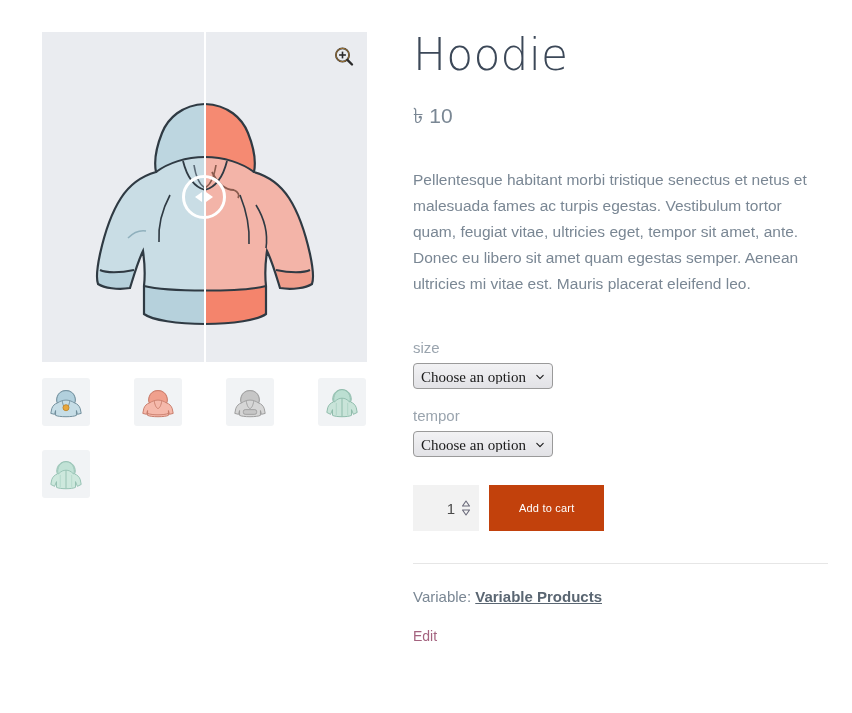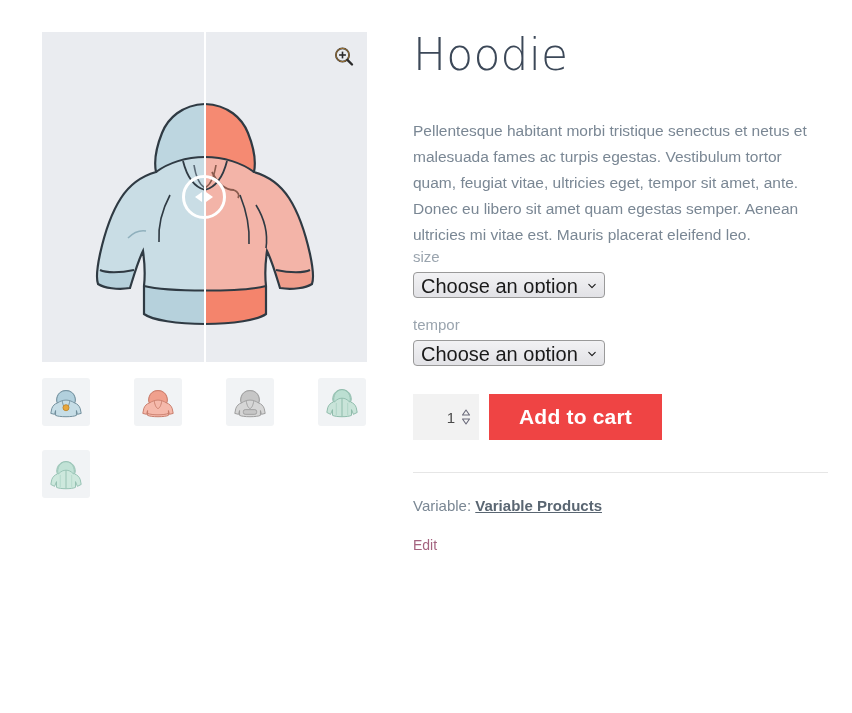--- a/index.html
+++ b/index.html
@@ -112,37 +112,37 @@
     margin: 0 0 0 0;
     letter-spacing: 0.2px;
   }
   .price {
     margin-top: 22px;
     font-size: 21px;
     color: #7a8794;
     font-weight: 400;
   }
   .description {
-    margin-top: 40px;
+    margin-top: 32px;
     font-size: 15.5px;
     line-height: 26px;
     color: #7a8794;
     width: 415px;
   }
 
-  .variations { }
+  .variations { margin-top: 42px; }
   .var-row { margin-bottom: 18px; }
   .var-label {
     font-size: 15px;
     color: #9aa4ae;
     margin-bottom: 7px;
   }
   .var-select {
-    font-family: Liberation Sans, sans-serif;
-    font-size: 20px;
+    font-family: Liberation Serif, serif;
+    font-size: 15px;
     color: #1a1a1a;
     padding: 4px 26px 4px 7px;
     border: 1px solid #9a9a9a;
     border-radius: 4px;
     background-color: #e9e9ed;
     background-image: linear-gradient(#f2f2f4, #e2e2e6);
     appearance: none;
     -webkit-appearance: none;
     height: 26px;
     line-height: 18px;
@@ -183,26 +183,26 @@
   }
   .qty-spin {
     position: relative;
     margin-left: -20px;
     width: 14px; height: 20px;
     pointer-events: none;
   }
   .add-to-cart {
     height: 46px;
     padding: 0 30px;
-    background: #ef4444;
+    background: #c2410c;
     color: #ffffff;
     border: none;
     font-family: "Liberation Sans", sans-serif;
-    font-size: 21px;
-    font-weight: bold;
+    font-size: 11px;
+    font-weight: normal;
     cursor: pointer;
     letter-spacing: 0.2px;
   }
 
   .meta-divider {
     margin-top: 32px;
     width: 415px;
     height: 1px;
     background: #e6e6e6;
   }
@@ -369,20 +369,21 @@
         </svg>
       </div>
 
     </div>
   </div>
 
   <div class="summary">
 
     <h1 class="product-title">Hoodie</h1>
 
+    <div class="price">৳ 10</div>
 
     <div class="description">Pellentesque habitant morbi tristique senectus et netus et malesuada fames ac turpis egestas. Vestibulum tortor quam, feugiat vitae, ultricies eget, tempor sit amet, ante. Donec eu libero sit amet quam egestas semper. Aenean ultricies mi vitae est. Mauris placerat eleifend leo.</div>
 
     <div class="variations">
 
       <div class="var-row">
         <div class="var-label">size</div>
         <span class="select-wrap">
           <select class="var-select">
             <option>Choose an option</option>

